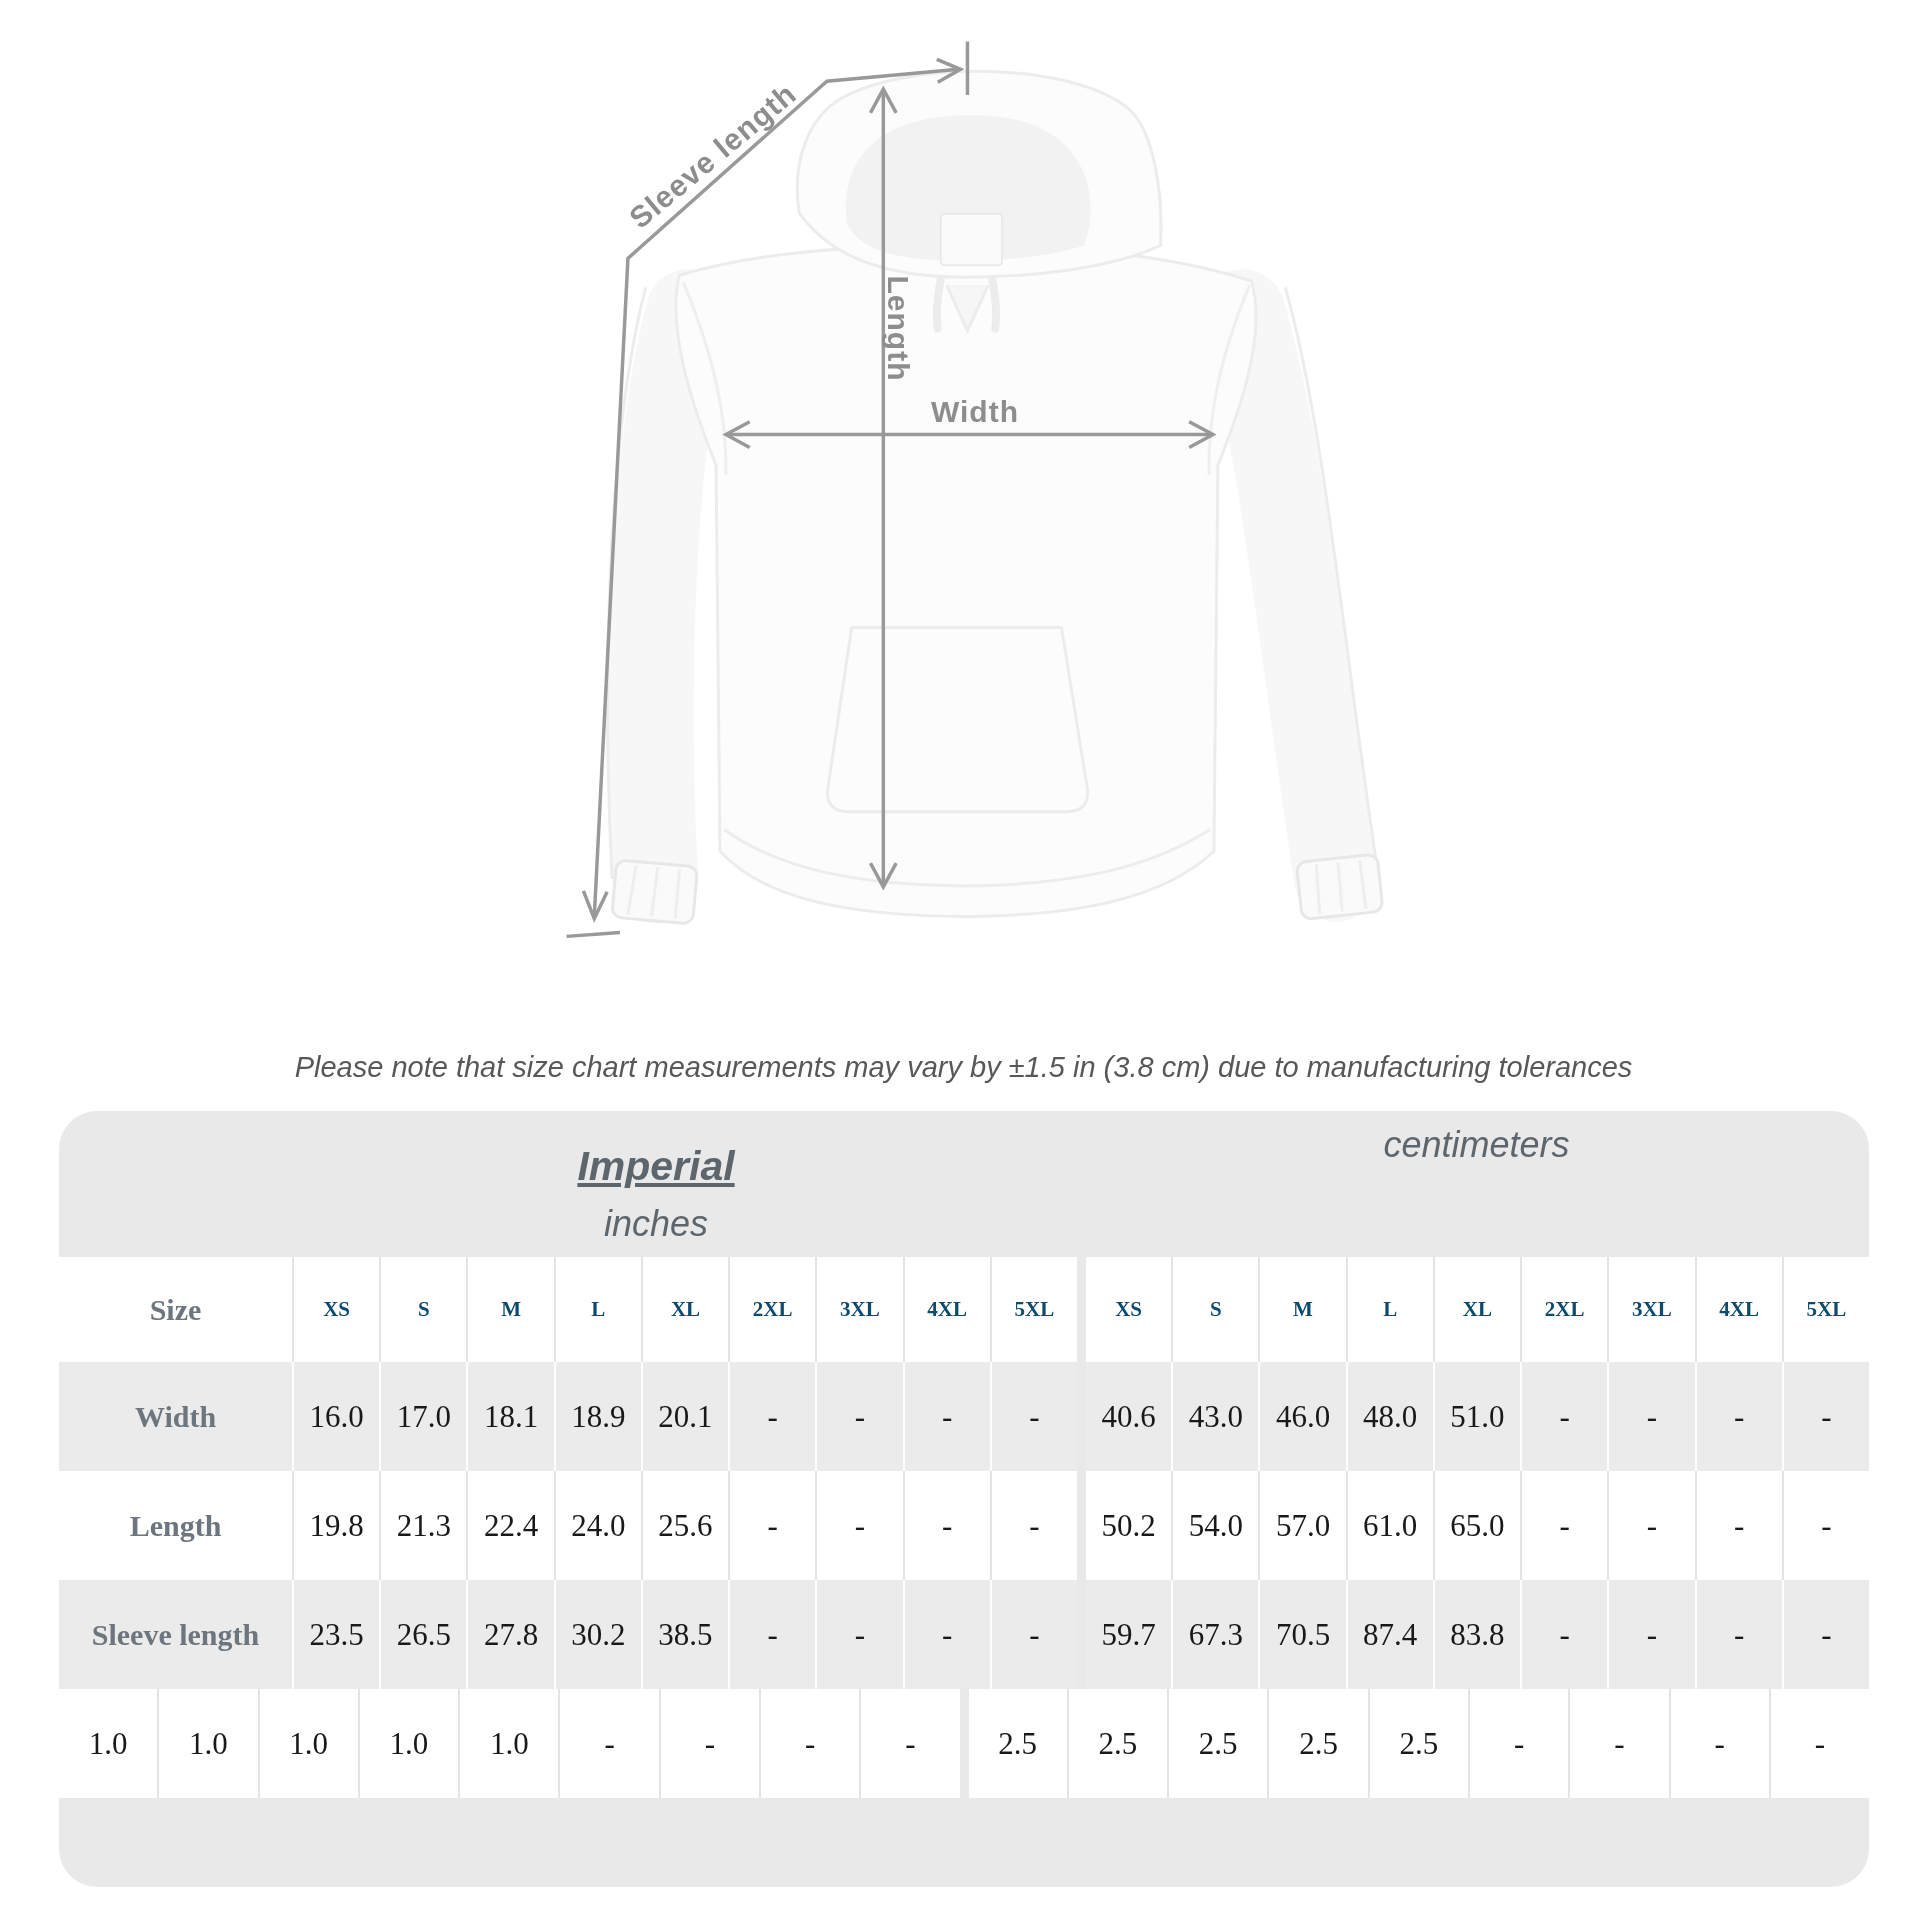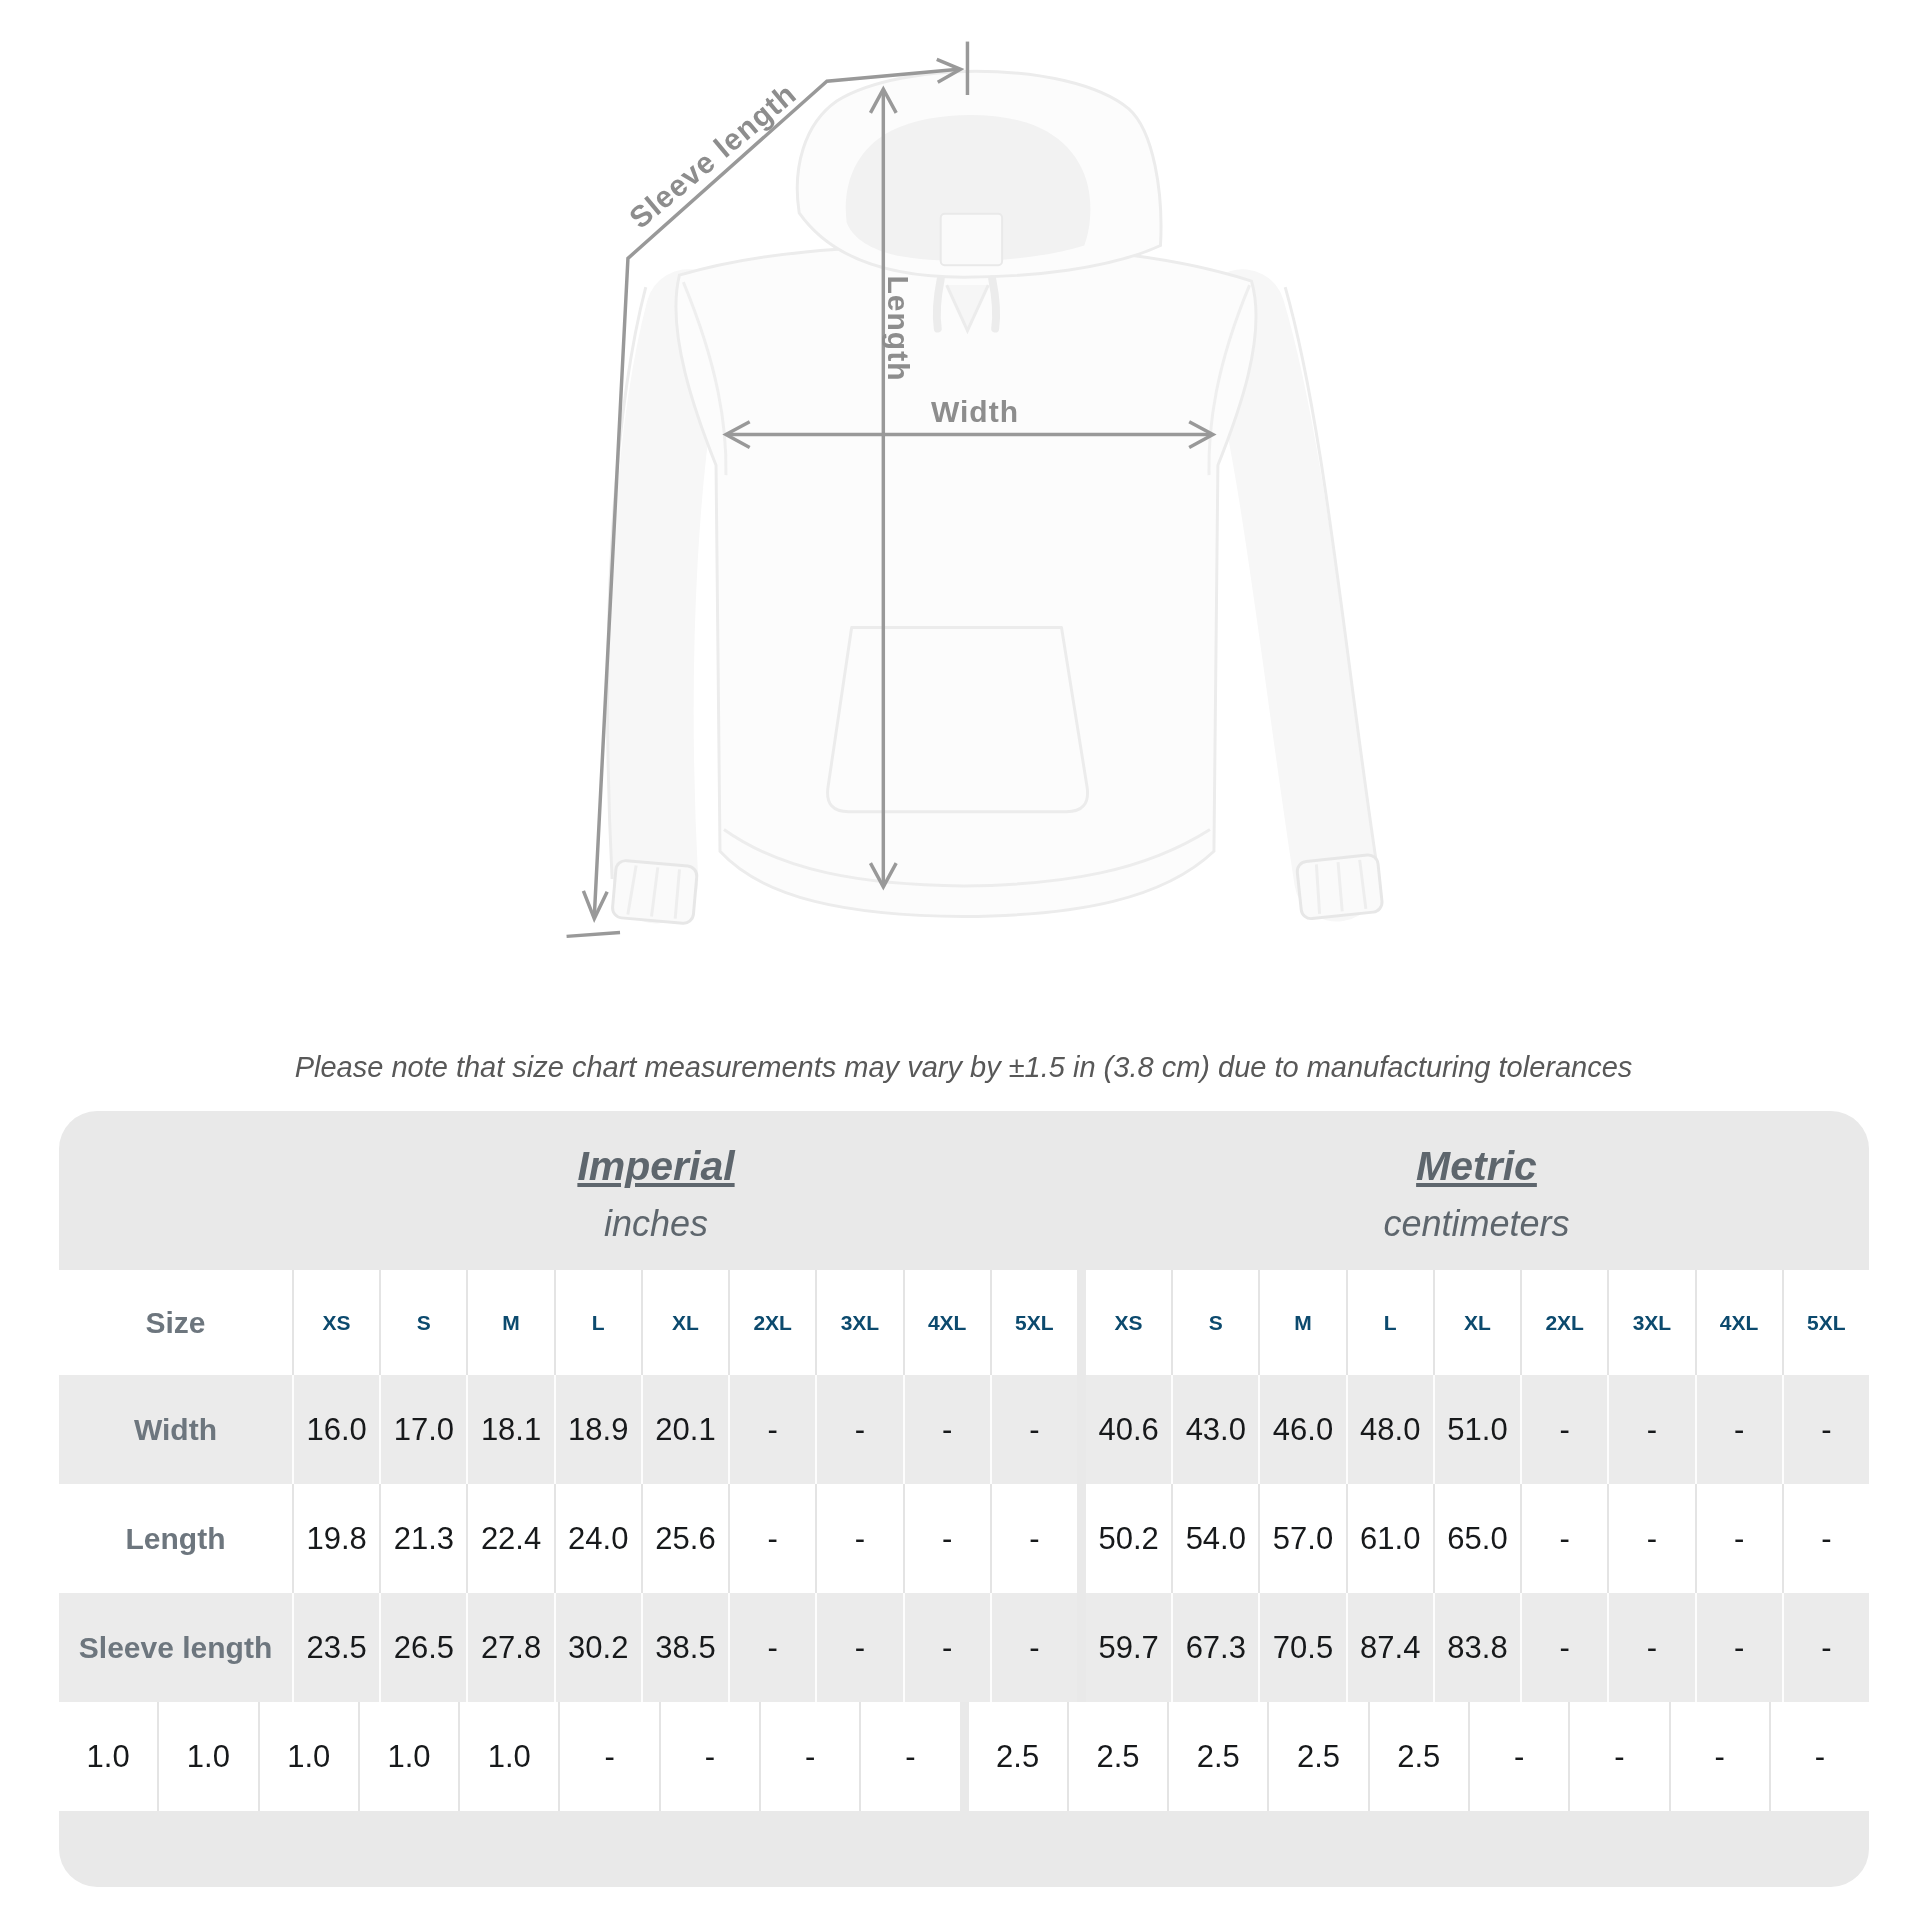--- a/index.html
+++ b/index.html
@@ -19,21 +19,21 @@
             font-size:29px;font-style:italic;color:#585858;}
   
   .card{position:absolute;left:59px;top:1111px;width:1810px;height:776px;
         background:#e9e9e9;border-radius:38px;overflow:hidden;}
   .units{position:absolute;top:0;left:0;right:0;height:163px;}
   .unit{position:absolute;text-align:center;color:#5e666d;}
   .unit-name{font-size:41px;font-weight:bold;font-style:italic;margin-top:32px;text-decoration:underline;}
   .unit-sub{font-size:36px;font-style:italic;margin-top:13px;}
   .unit.imperial{left:178px;width:838px;}
   .unit.metric{left:1025px;width:785px;}
-  #table-rows{position:absolute;top:159px;left:0;width:100%;}
+  #table-rows{position:absolute;top:146px;left:0;width:100%;font-family:Liberation Serif, serif;}
   .trow{display:flex;height:109px;}
   .trow.header{height:105px;}
   .trow.white{--sep:#e4e4e4;}
   .trow.gray{--sep:#fdfdfd;}
   .trow.white .cell{background:#ffffff;}
   .trow.gray .cell{background:#ebebeb;}
   .cell{display:flex;align-items:center;justify-content:center;}
   .cell.label{width:233px;flex:none;font-weight:bold;font-size:30px;color:#6d767e;
               border-right:2px solid var(--sep);}
   .cell.data{flex:1;border-left:2px solid var(--sep);}
@@ -120,21 +120,20 @@
 
   <div class="subtitle">Please note that size chart measurements may vary by ±1.5 in (3.8 cm) due to manufacturing tolerances</div>
 
   <div class="card">
     <div class="units">
       <div class="unit imperial">
         <div class="unit-name">Imperial</div>
         <div class="unit-sub">inches</div>
       </div>
       <div class="unit metric">
-        <div class="unit-name">Metric</div>
         <div class="unit-sub">centimeters</div>
       </div>
     </div>
     <div id="table-rows">
         <div class="trow header white">
           <div class="cell label">Size</div>
           <div class="cell data first">XS</div>
           <div class="cell data">S</div>
           <div class="cell data">M</div>
           <div class="cell data">L</div>

